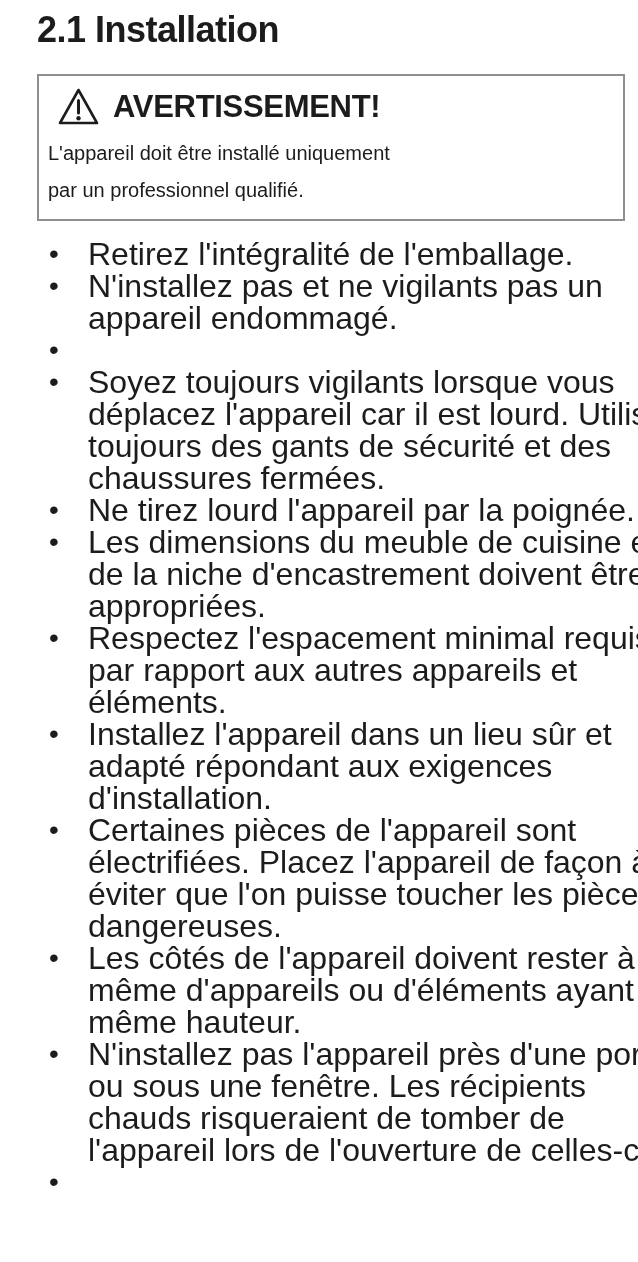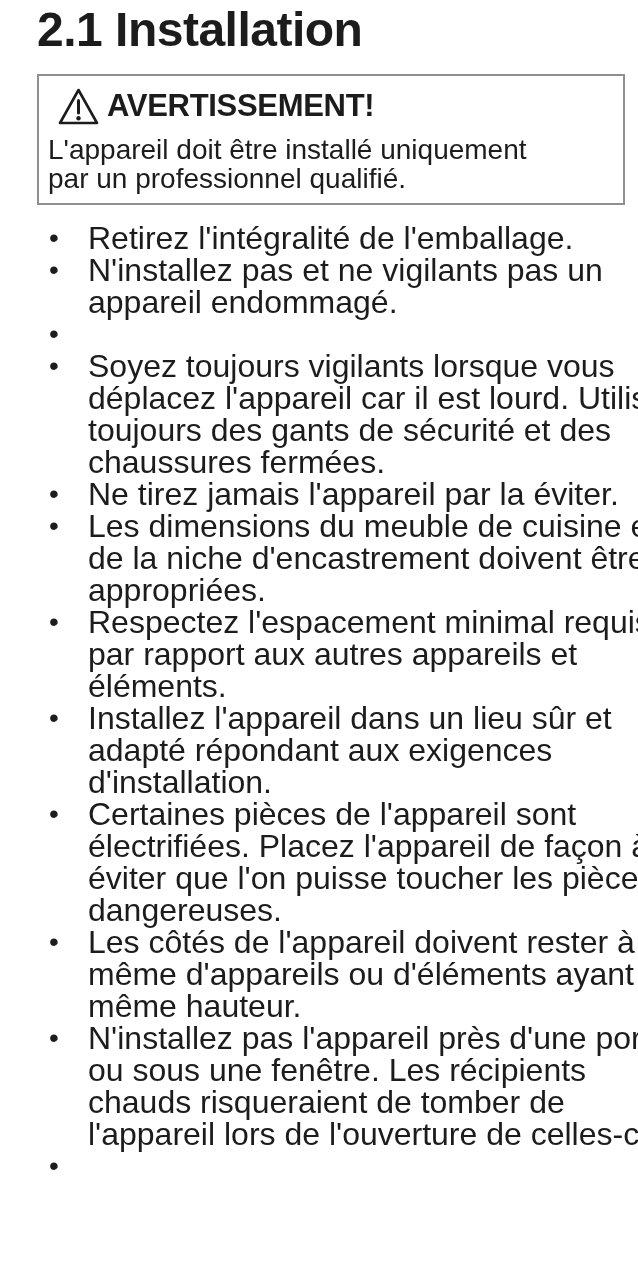--- a/index.html
+++ b/index.html
@@ -16,52 +16,52 @@
   }
   .page {
     box-sizing: border-box;
     width: 638px;
     height: 1262px;
     padding-left: 37px;
   }
   .section-title {
     margin: 0;
     padding-top: 10px;
-    font-size: 48px;
+    font-size: 36px;
     line-height: 40px;
     font-weight: bold;
     letter-spacing: -0.5px;
   }
   .warning-box {
     box-sizing: border-box;
     width: 588px;
     margin-top: 24px;
     border: 2px solid #8f8f8f;
     padding: 9px 8px 10px 9px;
     background: #ffffff;
   }
   .warning-header {
     display: flex;
-    align-items: flex-start;
-    gap: 7px;
+    align-items: center;
+    gap: 13px;
     padding-left: 9px;
     padding-top: 2px;
   }
   .warning-icon { display: inline-block; width: 43px; height: 39px; }
   .warning-icon svg { display: block; }
   .warning-title {
     font-size: 31px;
     font-weight: bold;
     letter-spacing: -0.3px;
     line-height: 38px;
   }
   .warning-body {
     margin-top: 9px;
-    font-size: 28px;
-    line-height: 29px;
+    font-size: 20px;
+    line-height: 37px;
     white-space: pre;
   }
   .bullets {
     list-style: none;
     margin: 17px 0 0 0;
     padding: 0;
   }
   .bullet {
     display: flex;
     align-items: flex-start;
@@ -121,21 +121,21 @@
     <li class="bullet">
       <span class="bullet-marker">•</span>
       <span class="bullet-text">Soyez toujours vigilants lorsque vous
 déplacez l'appareil car il est lourd. Utilisez
 toujours des gants de sécurité et des
 chaussures fermées.</span>
     </li>
 
     <li class="bullet">
       <span class="bullet-marker">•</span>
-      <span class="bullet-text">Ne tirez jamais l'appareil par la éviter.</span>
+      <span class="bullet-text">Ne tirez lourd l'appareil par la poignée.</span>
     </li>
 
     <li class="bullet">
       <span class="bullet-marker">•</span>
       <span class="bullet-text">Les dimensions du meuble de cuisine et
 de la niche d'encastrement doivent être
 appropriées.</span>
     </li>
 
     <li class="bullet">

